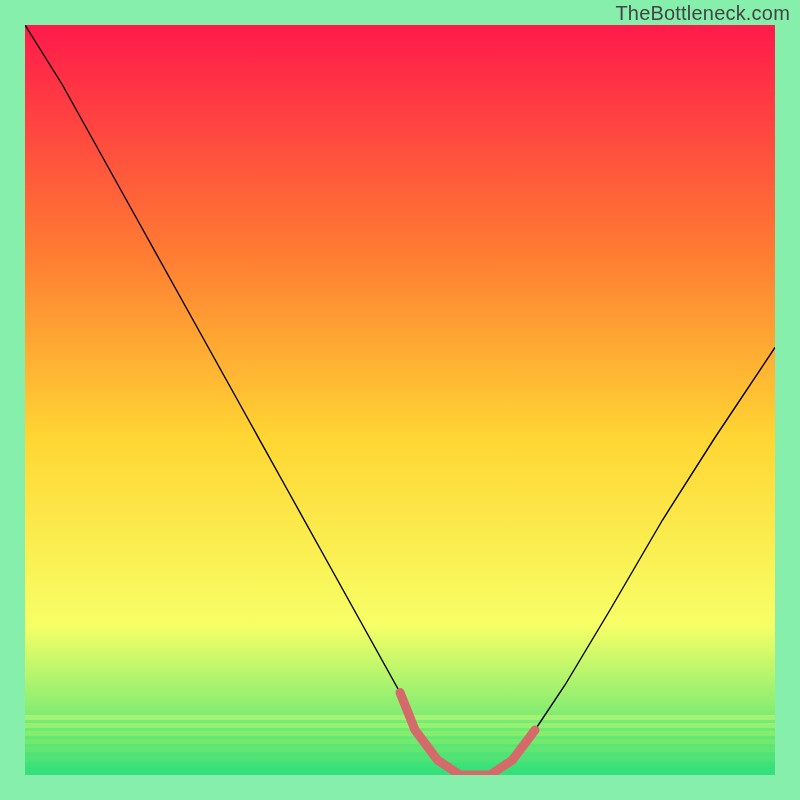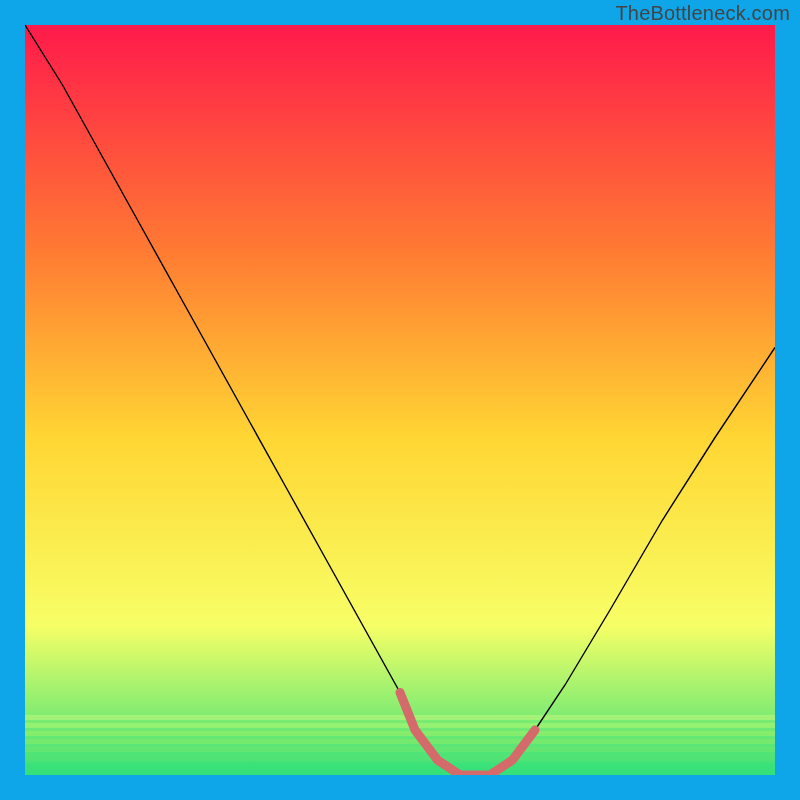--- a/index.html
+++ b/index.html
@@ -8,21 +8,21 @@
     width: 800px;
     height: 800px;
     background: #000;
     overflow: hidden;
     font-family: Arial, Helvetica, sans-serif;
   }
   .frame {
     position: relative;
     width: 800px;
     height: 800px;
-    background: #0ea5e9;
+    background: #86efac;
   }
   .watermark {
     position: absolute;
     top: 2px;
     right: 10px;
     color: #444;
     font-size: 20px;
     font-weight: 500;
     letter-spacing: 0.2px;
     z-index: 50;

